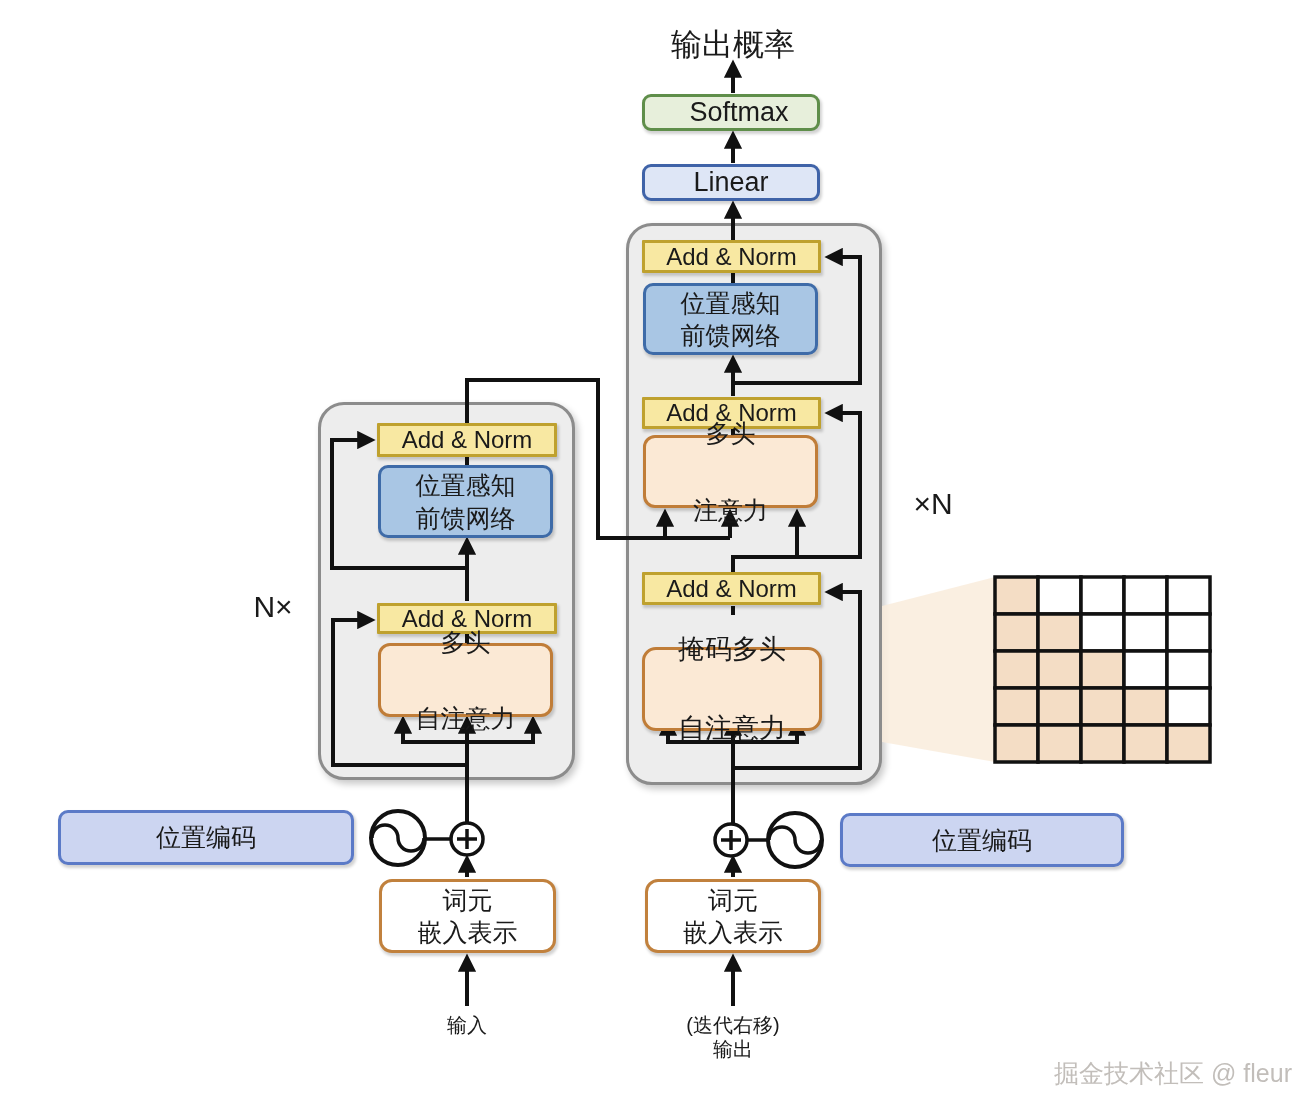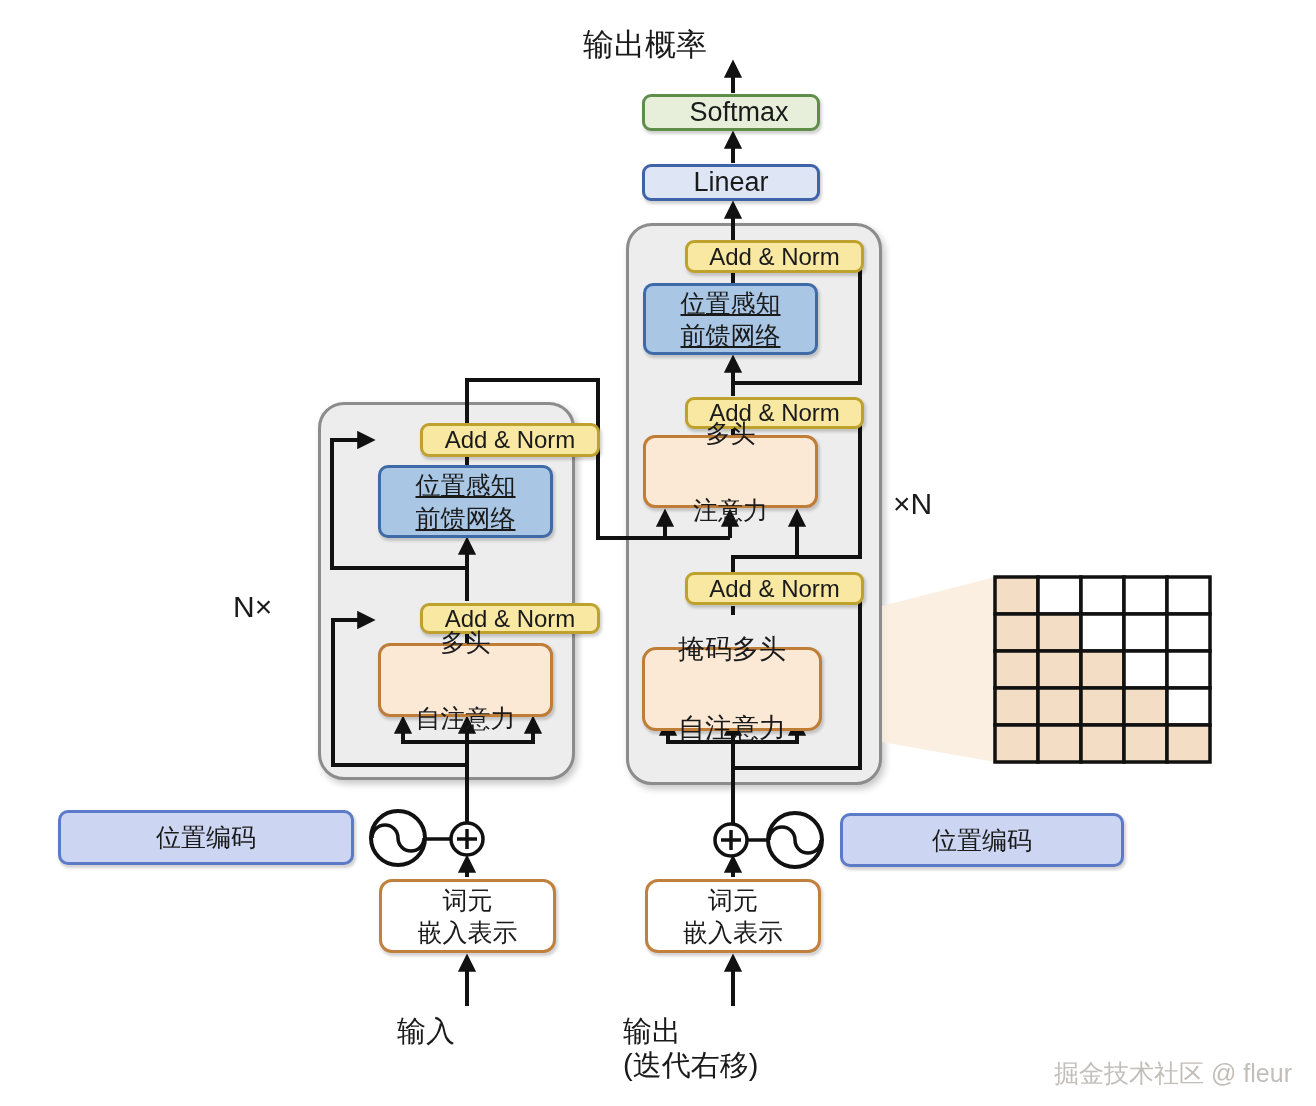--- a/index.html
+++ b/index.html
@@ -17,32 +17,32 @@
   }
   svg.wires{position:absolute;left:0;top:0;z-index:2;pointer-events:none;}
   .ln{fill:none;stroke:var(--line,#111111);stroke-width:4;}
   .thin{stroke-width:3.5;}
   .box{
     position:absolute;box-sizing:border-box;z-index:3;
     display:flex;flex-direction:column;align-items:center;justify-content:center;
     text-align:center;color:#1a1a1a;
     box-shadow:1.5px 2.5px 3px rgba(0,0,0,.18);
   }
-  .an{background:var(--yellow_fill,#f8e8a2);border:3px solid var(--yellow_border,#bfa12e);border-radius:9px;font-size:24px;margin-left:43px;}
-  .ffn{background:var(--blue_fill,#a9c6e4);border:3px solid var(--blue_border,#3e6ba8);border-radius:10px;font-size:25px;line-height:1.3;text-decoration:underline;}
+  .an{background:var(--yellow_fill,#f8e8a2);border:3px solid var(--yellow_border,#bfa12e);border-radius:1px;font-size:24px;}
+  .ffn{background:var(--blue_fill,#a9c6e4);border:3px solid var(--blue_border,#3e6ba8);border-radius:10px;font-size:25px;line-height:1.3;}
   .attn{background:var(--orange_fill,#fbe9d5);border:3px solid var(--orange_border,#c07d38);border-radius:12px;font-size:25px;line-height:1.3;gap:44px;}
   .masked{font-size:27px;border-radius:14px;}
   .softmax{background:var(--softmax_fill,#e7efdb);border:3px solid var(--softmax_border,#5f8e4a);border-radius:9px;font-size:27px;padding-left:16px;}
   .linear{background:var(--linear_fill,#dee6f6);border:3px solid var(--linear_border,#3f63a8);border-radius:9px;font-size:27px;justify-content:center;}
   .pe{background:var(--pe_fill,#ccd5f1);border:3px solid var(--pe_border,#5b7ac7);border-radius:10px;font-size:25px;}
   .embed{background:#ffffff;border:3px solid var(--embed_border,#c1813d);border-radius:13px;font-size:25px;line-height:1.3;text-align:right;}
-  .lbl{position:absolute;z-index:3;text-align:left;color:#1a1a1a;}
+  .lbl{position:absolute;z-index:3;text-align:center;color:#1a1a1a;}
   .title{font-size:31px;}
   .mult{font-size:30px;}
-  .io{font-size:29px;line-height:1.18;}
+  .io{font-size:20px;line-height:1.18;}
   .watermark{
     position:absolute;right:24px;bottom:16px;z-index:4;
     font-size:25px;color:var(--watermark,#c2beba);
     text-shadow:1px 1px 0 #ffffff;
   }
 </style>
 </head>
 <body>
 
 <div class="canvas">
@@ -193,18 +193,18 @@
     <div>词元</div>
     <div>嵌入表示</div>
   </div>
   <div class="box embed" style="left:645px;top:879px;width:176px;height:74px">
     <div>词元</div>
     <div>嵌入表示</div>
   </div>
 
   <div class="lbl io" style="left:397px;top:1014px;width:140px">输入</div>
   <div class="lbl io" style="left:623px;top:1014px;width:220px">
+    <div>(迭代右移)</div>
     <div>输出</div>
-    <div>(迭代右移)</div>
   </div>
 
   <div class="watermark">掘金技术社区 @ fleur</div>
 </div>
 
 </body></html>

